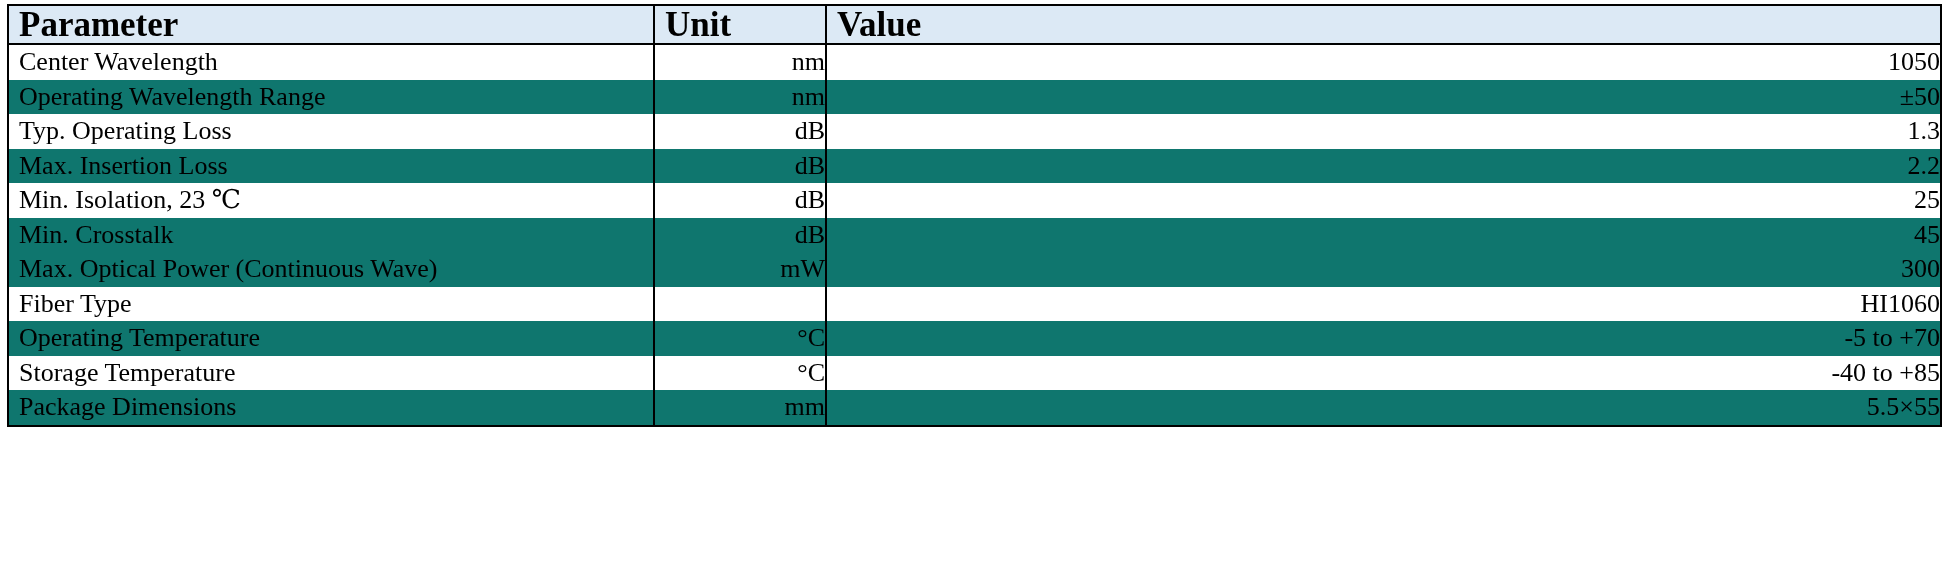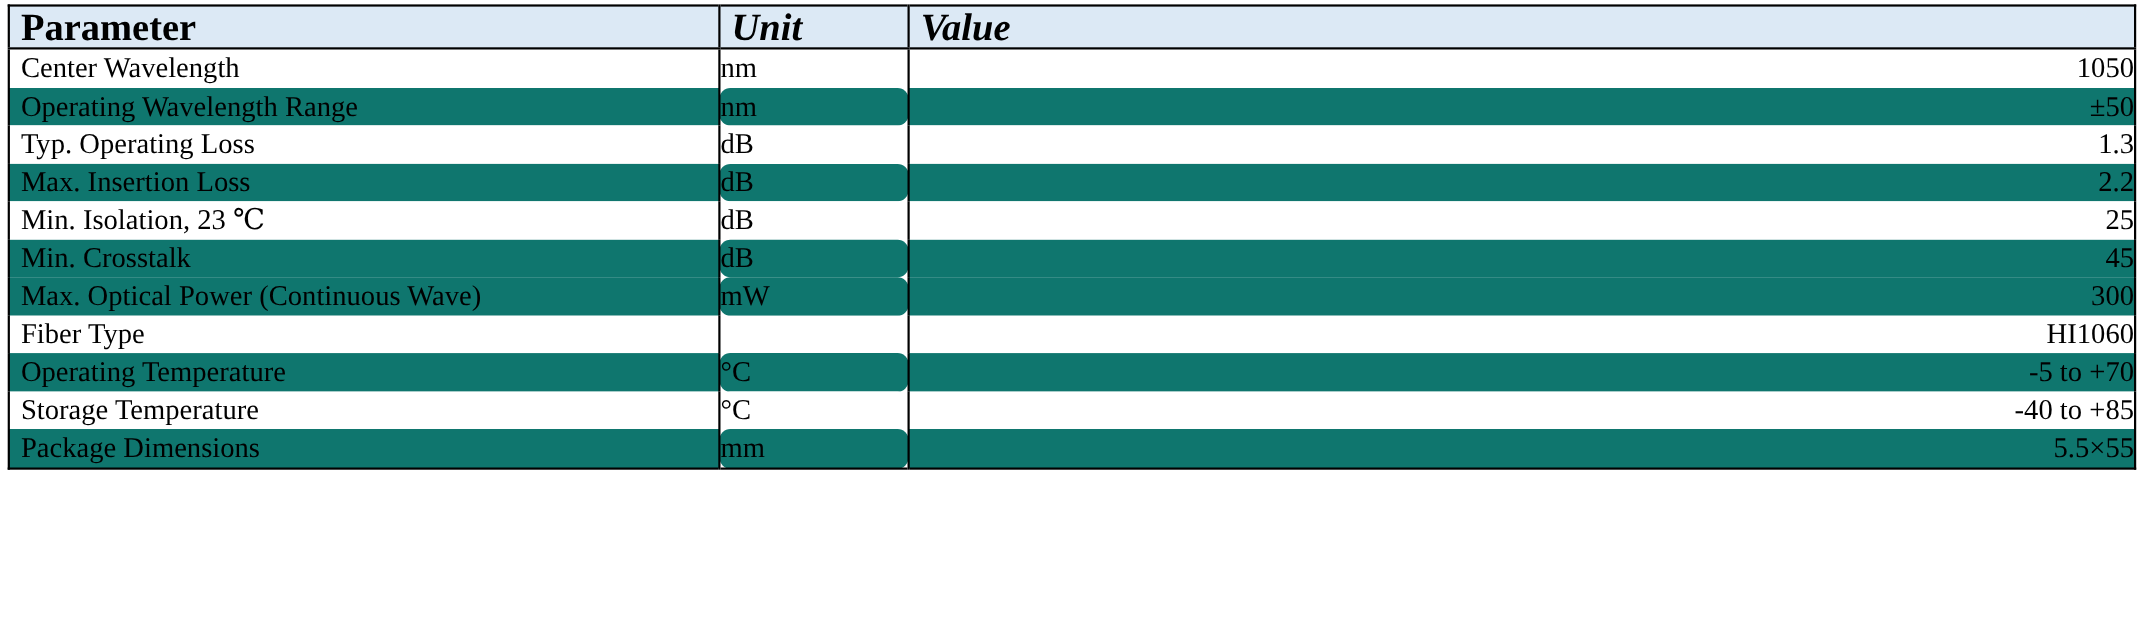--- a/index.html
+++ b/index.html
@@ -42,40 +42,38 @@
     padding: 0 0 0 10px;
     text-align: left;
     border-bottom: 2px solid #000000;
     color: #000000;
     vertical-align: middle;
     white-space: nowrap;
   }
   thead th.th-unit,
   thead th.th-value {
     border-left: 2px solid #000000;
-    font-style: italic;
   }
 
   tbody td {
     font-size: 26px;
     line-height: 1;
     height: 34.5px;
     color: #000000;
     vertical-align: middle;
     white-space: nowrap;
     padding: 0;
   }
   tbody td.cell-param {
     text-align: left;
     padding-left: 10px;
   }
   tbody td.cell-unit {
-    text-align: left;
+    text-align: right;
     border-left: 2px solid #000000;
-    border-radius: 10px;
   }
   tbody td.cell-value {
     text-align: right;
     border-left: 2px solid #000000;
   }
 
   tbody tr.odd  td { background: #ffffff; }
   tbody tr.even td { background: #0f766e; }
 </style>
 </head>

